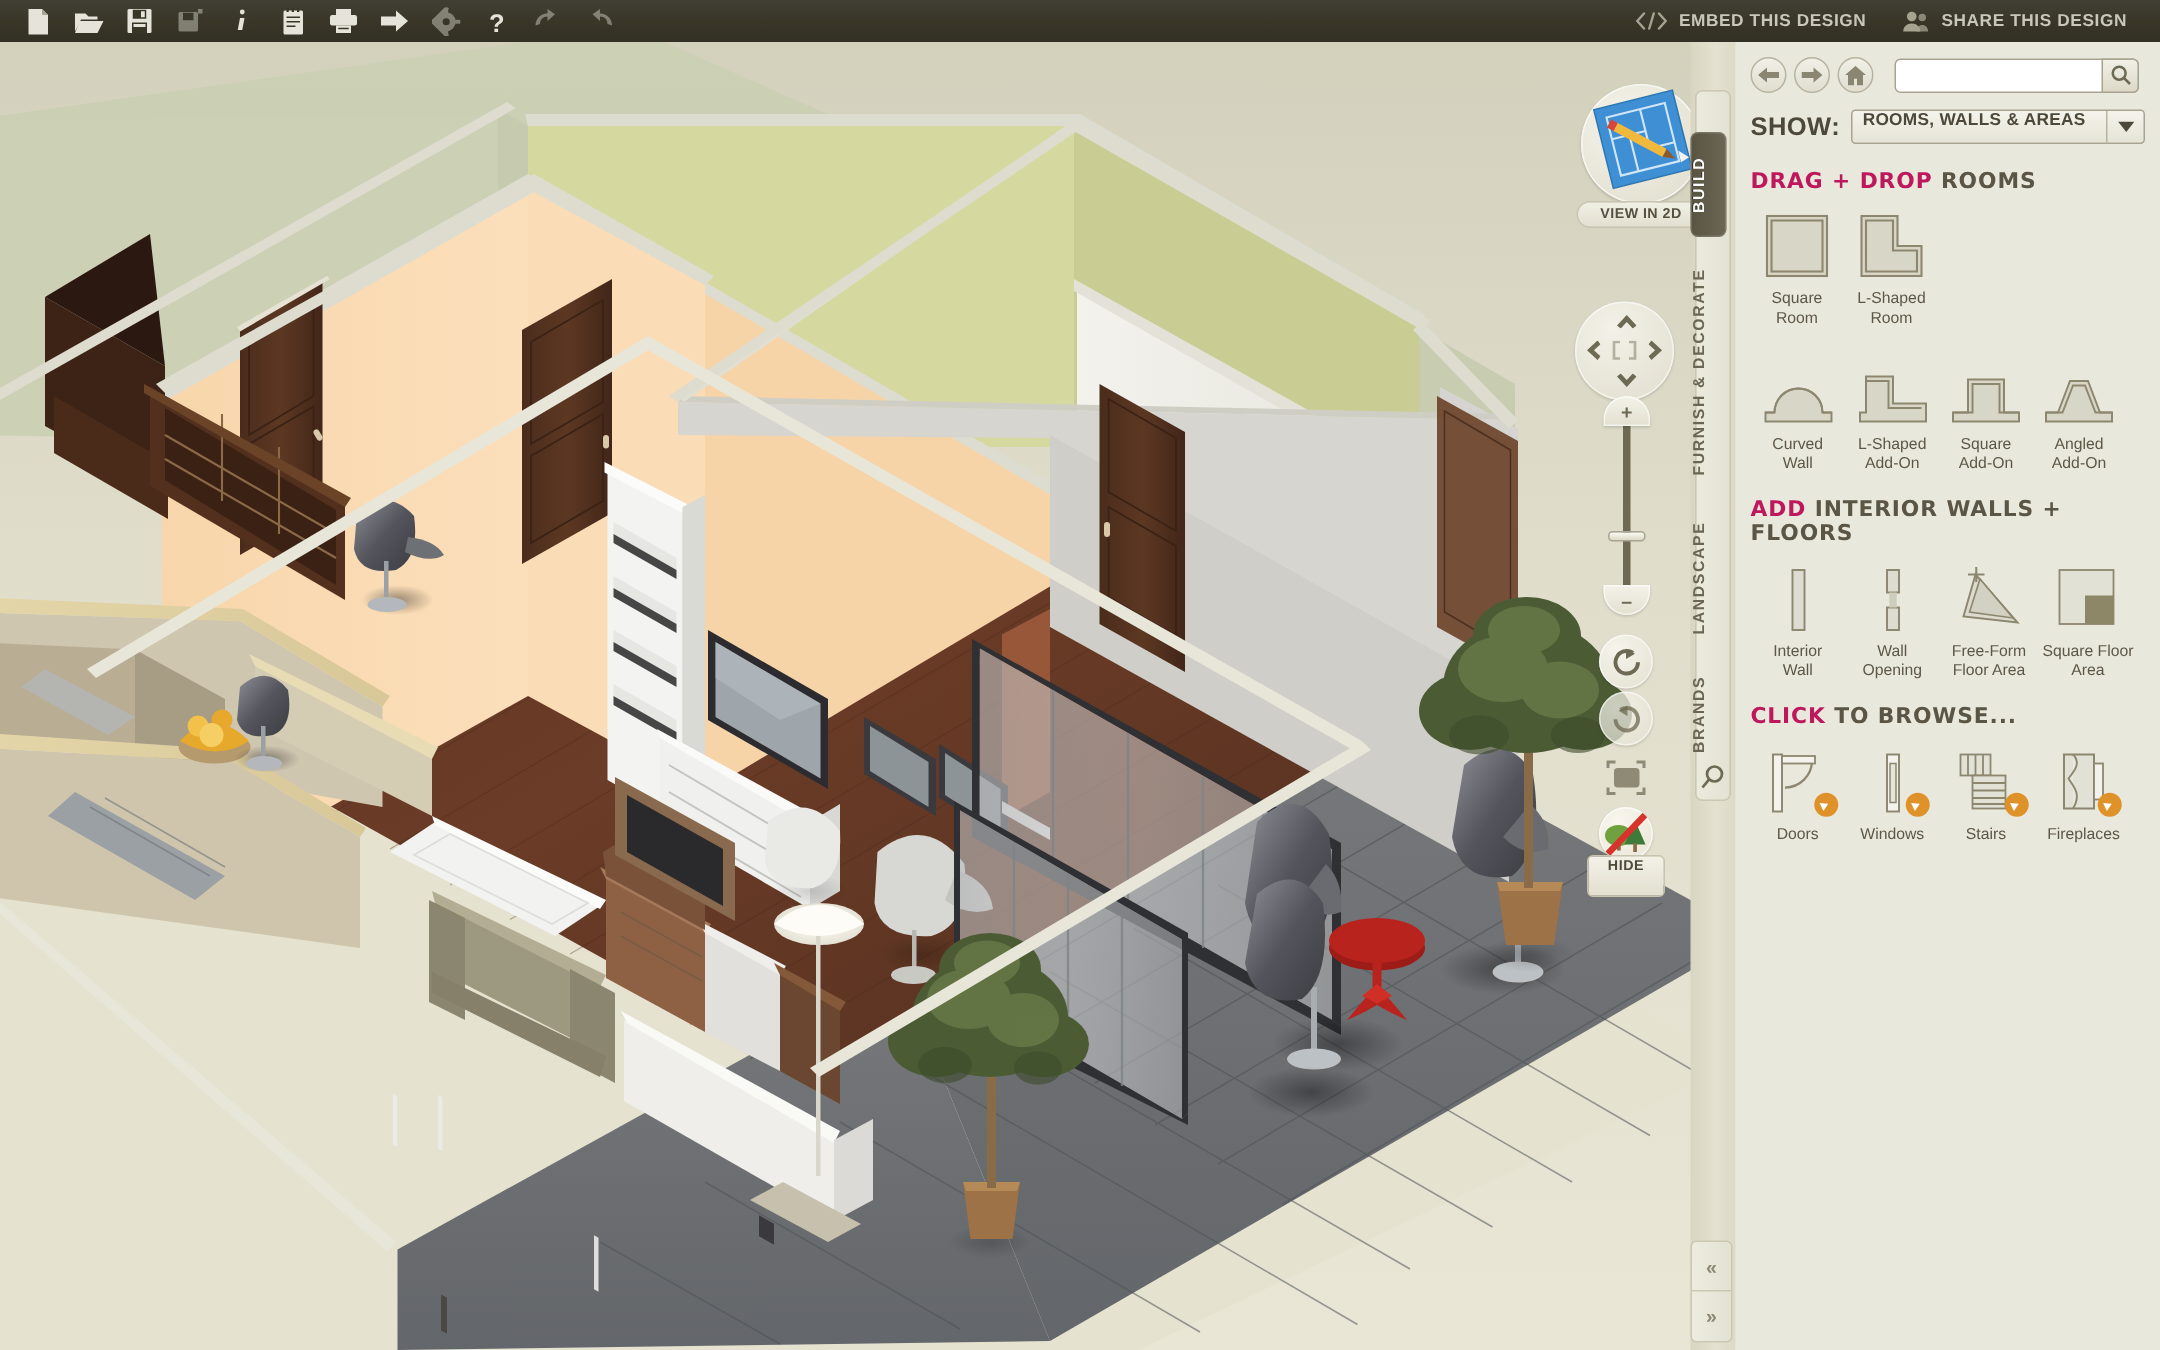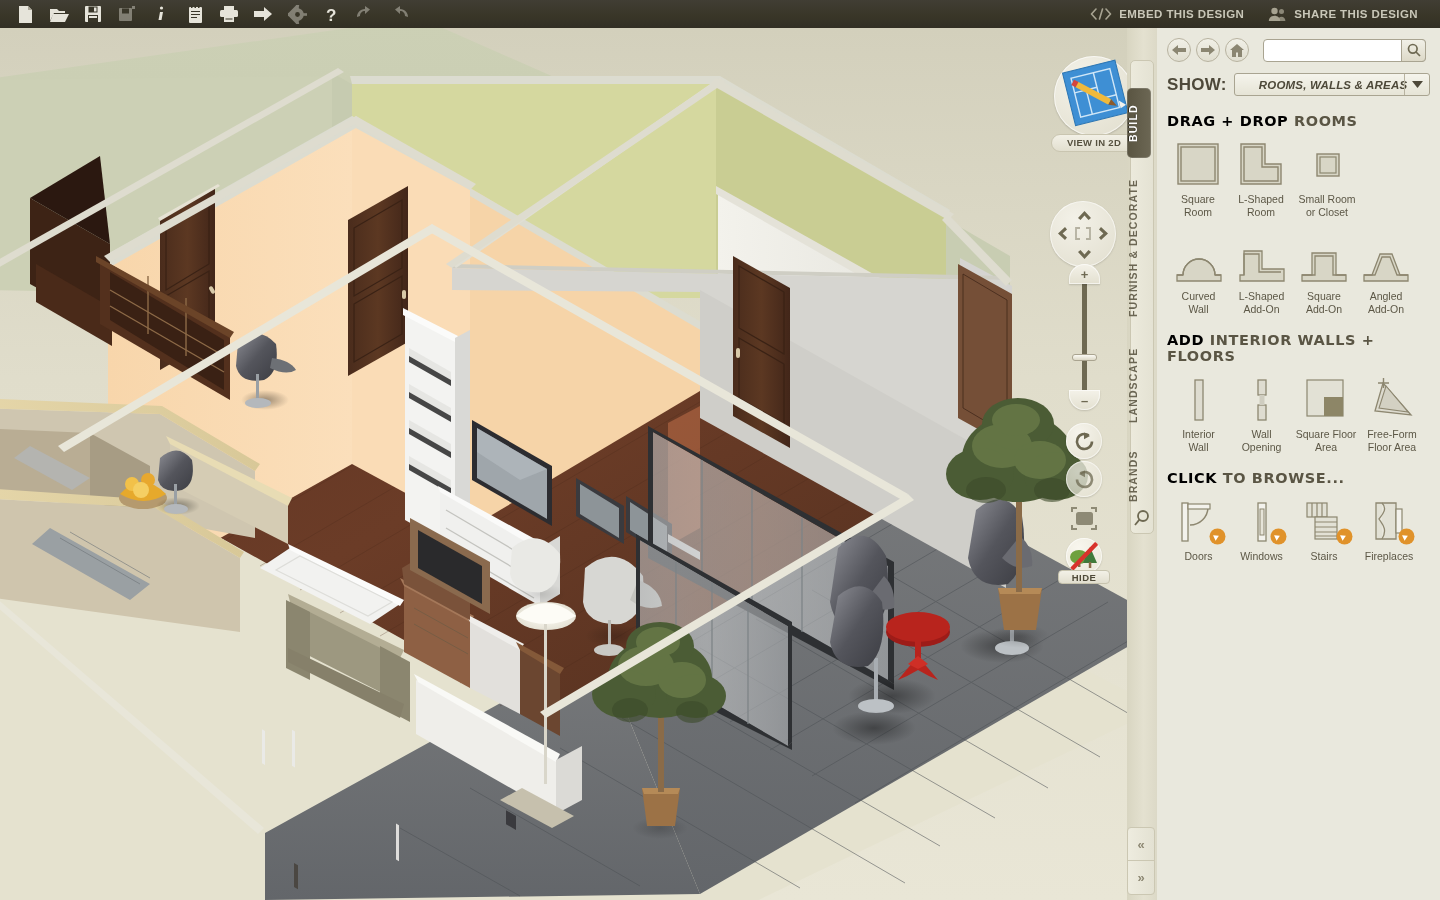--- a/index.html
+++ b/index.html
@@ -111,21 +111,21 @@
   .hidebtn {
     position: absolute; right: 35px; top: 482px; width: 36px; height: 36px; border-radius: 50%; cursor: pointer;
     background: radial-gradient(circle at 35% 28%, #f8f6ee, #e9e6d6);
     box-shadow: inset 0 0 0 1px rgba(255,255,255,.6), 0 1px 2px rgba(0,0,0,.14);
     overflow: hidden;
   }
   .hidelabel {
     position: absolute; right: 27px; top: 514px; width: 52px; text-align: center;
     font-size: 9.5px; font-weight: bold; color: #4f4a39; letter-spacing: 0.4px;
     background: linear-gradient(to bottom,#f3f1e7,#e2dfcf); border: 1px solid #c7c3ae;
-    border-radius: 4px; padding: 1px 0 0;
+    border-radius: 4px; padding: 1px 0 14px;
   }
 
   
   .rail {
     position: absolute; left: 1127px; top: 28px; width: 30px; height: 872px;
     background: linear-gradient(to right, #d8d5c1, #e4e1d0 55%, #dcd9c7);
   }
   .rail-inner {
     position: absolute; left: 3px; top: 32px; width: 24px; height: 474px;
     background: linear-gradient(to right,#eceadc,#e4e2d3);
@@ -183,35 +183,35 @@
   .search-go {
     position: absolute; right: -1px; top: -1px; width: 25px; height: 23px; cursor: pointer;
     background: linear-gradient(to bottom,#f1f0e7,#ddd9c8); border: 1px solid #a9a491;
     border-radius: 0 4px 4px 0; display: flex; align-items: center; justify-content: center;
   }
   .show-row { display: flex; align-items: center; gap: 7px; padding: 11px 10px 0 10px; }
   .show-label { font-size: 17px; font-weight: bold; color: #4d4839; letter-spacing: 0.3px; }
   .show-select {
     position: relative; width: 207px; height: 23px; border: 1px solid #a9a491; border-radius: 3px;
     background: linear-gradient(to bottom,#f5f4ec,#e6e4d6);
-    display: flex; align-items: center; padding-left: 24px; cursor: pointer; font-style: italic;
+    display: flex; align-items: flex-start; padding-left: 7px; cursor: pointer;
   }
   .show-select span { font-size: 11.5px; font-weight: bold; color: #4d4839; letter-spacing: 0.2px; }
   .show-caret {
     position: absolute; right: 0; top: 0; width: 25px; height: 21px;
     border-left: 1px solid #b8b3a0; display: flex; align-items: center; justify-content: center;
     color: #4d4839; font-size: 9px;
   }
 
   .section { padding: 17px 10px 0 10px; }
   .sec-title {
     font-size: 14.5px; font-weight: bold; letter-spacing: 0.6px;
     font-family: "DejaVu Sans", sans-serif; margin-bottom: 9px;
   }
-  .sec-title .hl { color: #000000; }
+  .sec-title .hl { color: #be185d; }
   .sec-title .rest { color: #5a5544; }
   .items { display: flex; }
   .item { text-align: center; cursor: pointer; }
   .item .art { height: 50px; display: flex; align-items: flex-end; justify-content: center; }
   .item .cap {
     font-size: 10.5px; color: #5c5746; line-height: 12.5px; margin-top: 5px;
     font-weight: normal;
   }
 
   
@@ -955,30 +955,20 @@
         <div class="item" style="width:64px">
           <div class="art">
             <svg width="48" height="48" viewBox="0 0 48 48">
                 <path d="M4 4h24v20h16v20H4z" fill="#d8d6c6" stroke="#8d8770" stroke-width="1.4"></path>
                 <path d="M7 7h18v20h16v14H7z" fill="none" stroke="#8d8770" stroke-width="1.4"></path>
               </svg>
           </div>
           <div class="cap" style="white-space:pre-line">L-Shaped
 Room</div>
         </div>
-        <div class="item" style="width:68px">
-          <div class="art">
-            <svg width="48" height="48" viewBox="0 0 48 48">
-                <rect x="14" y="14" width="22" height="22" fill="#d8d6c6" stroke="#8d8770" stroke-width="1.4"></rect>
-                <rect x="17" y="17" width="16" height="16" fill="none" stroke="#8d8770" stroke-width="1.2"></rect>
-              </svg>
-          </div>
-          <div class="cap" style="white-space:pre-line">Small Room
-or Closet</div>
-        </div>
       </div>
     </div>
 
     <div class="section">
       <div class="items">
         <div class="item" style="width:63px">
           <div class="art">
             <svg width="52" height="40" viewBox="0 0 52 40">
                 <path d="M4 36V30h6a16 16 0 0 1 32 0h6v6z" fill="#d8d6c6" stroke="#8d8770" stroke-width="1.3"></path>
                 <path d="M10 30a16 16 0 0 1 32 0" fill="none" stroke="#8d8770" stroke-width="1.3"></path>
@@ -1041,40 +1031,40 @@
                 <rect x="16" y="3" width="8" height="15" fill="#dedcd0" stroke="#8d8770" stroke-width="1.3"></rect>
                 <rect x="16" y="28" width="8" height="15" fill="#dedcd0" stroke="#8d8770" stroke-width="1.3"></rect>
                 <rect x="17.5" y="18" width="5" height="10" fill="#cfcdc0"></rect>
               </svg>
           </div>
           <div class="cap" style="white-space:pre-line">Wall
 Opening</div>
         </div>
         <div class="item" style="width:66px">
           <div class="art">
-            <svg width="46" height="46" viewBox="0 0 46 46">
-                <rect x="4" y="3" width="36" height="36" fill="#e2e1d5" stroke="#8d8770" stroke-width="1.2"></rect>
-                <rect x="21" y="20" width="19" height="19" fill="#8d8667"></rect>
-              </svg>
-          </div>
-          <div class="cap" style="white-space:pre-line">Square Floor
-Area</div>
-        </div>
-        <div class="item" style="width:66px">
-          <div class="art">
             <svg width="50" height="46" viewBox="0 0 50 46">
                 <path d="M16 6L44 38 8 34z" fill="#dddbcf" stroke="#8d8770" stroke-width="1.3"></path>
                 <path d="M19 9L41 35 12 31z" fill="#d3d1c3" stroke="#8d8770" stroke-width="1.1"></path>
                 <g stroke="#8d8770" stroke-width="1.4">
                   <path d="M11 6h11M16.5 1v10"></path>
                 </g>
               </svg>
           </div>
           <div class="cap" style="white-space:pre-line">Free-Form
 Floor Area</div>
+        </div>
+        <div class="item" style="width:66px">
+          <div class="art">
+            <svg width="46" height="46" viewBox="0 0 46 46">
+                <rect x="4" y="3" width="36" height="36" fill="#e2e1d5" stroke="#8d8770" stroke-width="1.2"></rect>
+                <rect x="21" y="20" width="19" height="19" fill="#8d8667"></rect>
+              </svg>
+          </div>
+          <div class="cap" style="white-space:pre-line">Square Floor
+Area</div>
         </div>
       </div>
     </div>
 
     <div class="section">
       <div class="sec-title">
         <span class="hl">CLICK</span><span class="rest"> TO BROWSE...</span>
       </div>
       <div class="items">
         <div class="item" style="width:63px">

